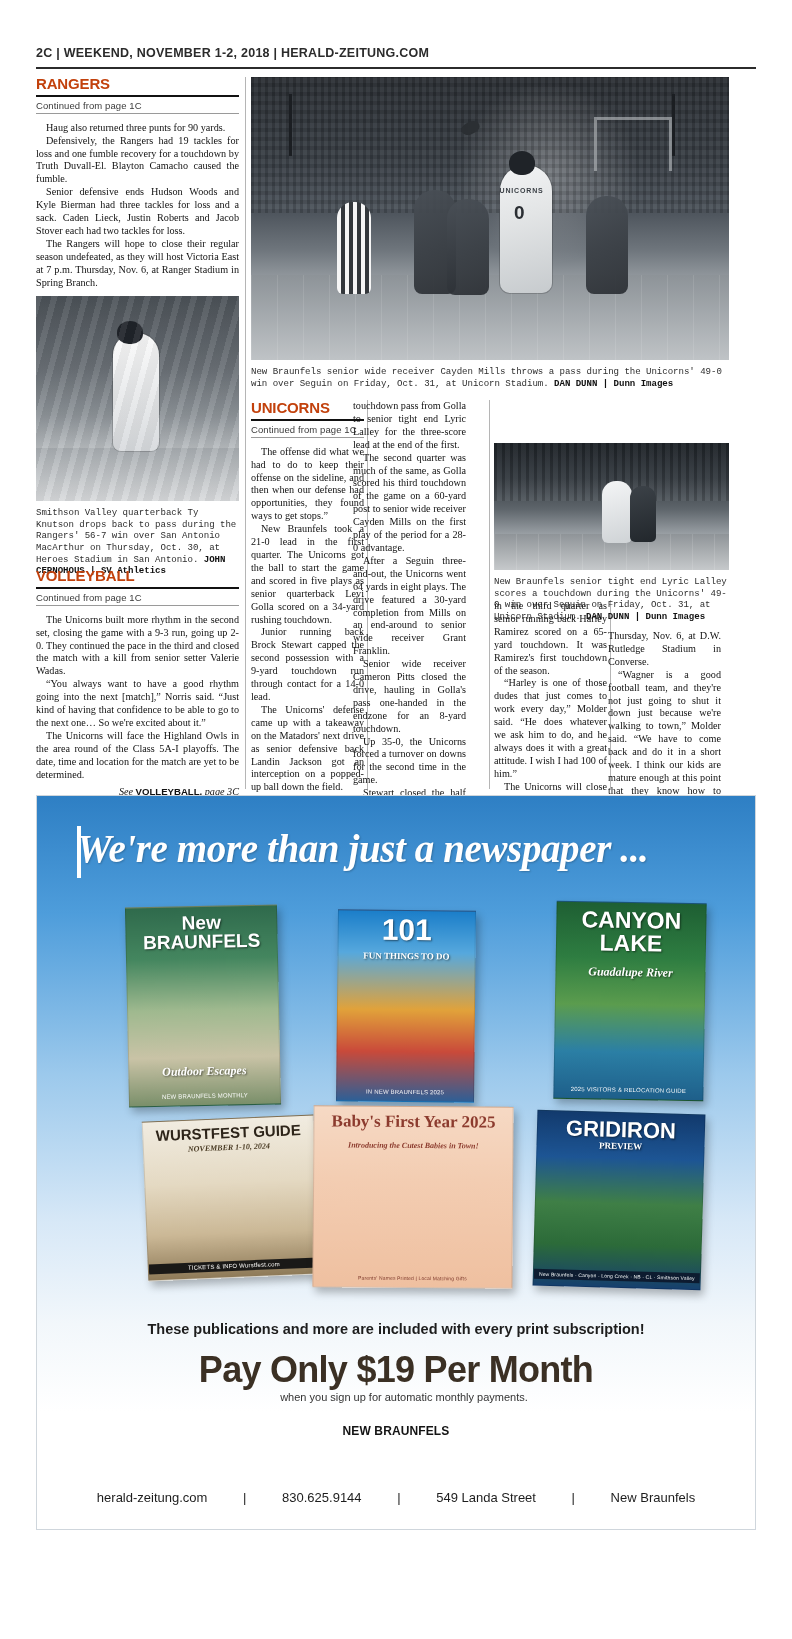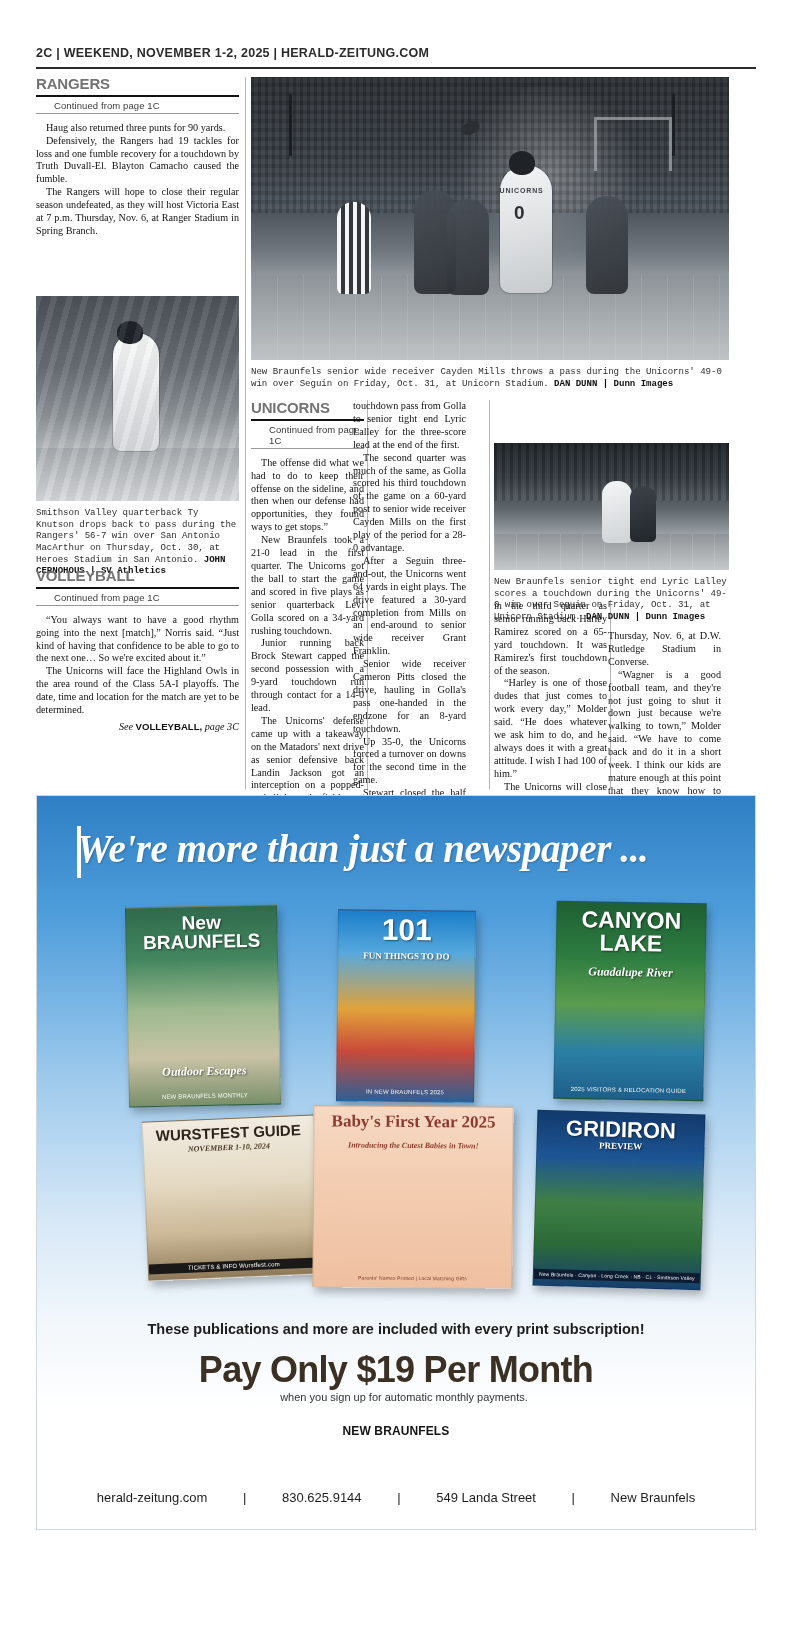--- a/index.html
+++ b/index.html
@@ -22,29 +22,28 @@
     font-size:12.5px; font-weight:700; letter-spacing:.02em;
     color:#2b2b2b;
     padding-bottom:5px;
   }
   .masthead-rule { position:absolute; left:36px; top:67px; width:720px; height:2px; background:#2b2b2b; }
 
   
   .sect-head {
     font-family:"Liberation Sans", sans-serif;
     font-weight:700; font-size:15px; letter-spacing:-.01em;
-    color:#737373; line-height:1.05;
+    color:#c2410c; line-height:1.05;
     padding-bottom:3px;
   }
   .sect-rule { height:2px; background:#111; margin:0 0 3px 0; }
   .contd {
     font-family:"Liberation Sans", sans-serif;
     font-size:9.5px; color:#3a3a3a; letter-spacing:.01em;
     padding-bottom:2px;
-    margin-left:18px;
   }
   .contd-rule { height:1px; background:#9a9a9a; margin-bottom:8px; }
 
   .body-col p {
     margin:0;
     font-family:"Liberation Serif", serif;
     font-size:10.2px;
     line-height:1.265;
     text-align:justify;
     text-indent:10px;
@@ -268,21 +267,21 @@
     position:absolute; left:0; right:0; bottom:24px; text-align:center;
     font-family:"Liberation Sans", sans-serif; font-size:13px; color:#1d1d1d;
   }
   .ad-contact span { margin:0 16px; }
 </style>
 </head>
 <body>
 
 <div class="page">
 
-  <div class="masthead">2C | WEEKEND, NOVEMBER 1-2, 2025 | HERALD-ZEITUNG.COM</div>
+  <div class="masthead">2C | WEEKEND, NOVEMBER 1-2, 2018 | HERALD-ZEITUNG.COM</div>
   <div class="masthead-rule"></div>
 
   <div class="vrule" style="left:245px; top:77px; height:712px;"></div>
   <div class="vrule" style="left:367px; top:400px; height:389px;"></div>
   <div class="vrule" style="left:489px; top:400px; height:389px;"></div>
   <div class="vrule" style="left:610px; top:600px; height:189px;"></div>
 
   <div class="photo ph-main">
     <div class="crowd"></div>
     <div class="lightpole" style="left:8%;"></div>
@@ -304,40 +303,42 @@
   </div>
 
   <div id="col1" class="body-col">
     <div class="sect-head">RANGERS</div>
     <div class="sect-rule"></div>
     <div class="contd">Continued from page 1C</div>
     <div class="contd-rule"></div>
     <div>
       <p>Haug also returned three punts for 90 yards.</p>
       <p>Defensively, the Rangers had 19 tackles for loss and one fumble recovery for a touchdown by Truth Duvall-El. Blayton Camacho caused the fumble.</p>
+      <p>Senior defensive ends Hudson Woods and Kyle Bierman had three tackles for loss and a sack. Caden Lieck, Justin Roberts and Jacob Stover each had two tackles for loss.</p>
       <p>The Rangers will hope to close their regular season undefeated, as they will host Victoria East at 7 p.m. Thursday, Nov. 6, at Ranger Stadium in Spring Branch.</p>
     </div>
   </div>
 
   <div class="photo ph-col1">
     <div class="turf2"></div>
     <div class="qb2"></div>
     <div class="hel2"></div>
     <div class="blur"></div>
   </div>
   <div class="caption" style="position:absolute; left:36px; top:504px; width:203px;">
     <span>Smithson Valley quarterback Ty Knutson drops back to pass during the Rangers' 56-7 win over San Antonio MacArthur on Thursday, Oct. 30, at Heroes Stadium in San Antonio. </span><b>JOHN CERNOHOUS | SV Athletics</b>
   </div>
 
   <div class="body-col" style="position:absolute; left:36px; top:568px; width:203px;">
     <div class="sect-head">VOLLEYBALL</div>
     <div class="sect-rule"></div>
     <div class="contd">Continued from page 1C</div>
     <div class="contd-rule"></div>
     <div>
+      <p>The Unicorns built more rhythm in the second set, closing the game with a 9-3 run, going up 2-0. They continued the pace in the third and closed the match with a kill from senior setter Valerie Wadas.</p>
       <p>“You always want to have a good rhythm going into the next [match],” Norris said. “Just kind of having that confidence to be able to go to the next one… So we're excited about it.”</p>
       <p>The Unicorns will face the Highland Owls in the area round of the Class 5A-I playoffs. The date, time and location for the match are yet to be determined.</p>
     </div>
     <div class="jumpline"><span>See </span><b>VOLLEYBALL,</b><span> page 3C</span></div>
   </div>
 
   <div id="col2" class="body-col">
     <div class="sect-head">UNICORNS</div>
     <div class="sect-rule"></div>
     <div class="contd">Continued from page 1C</div>

